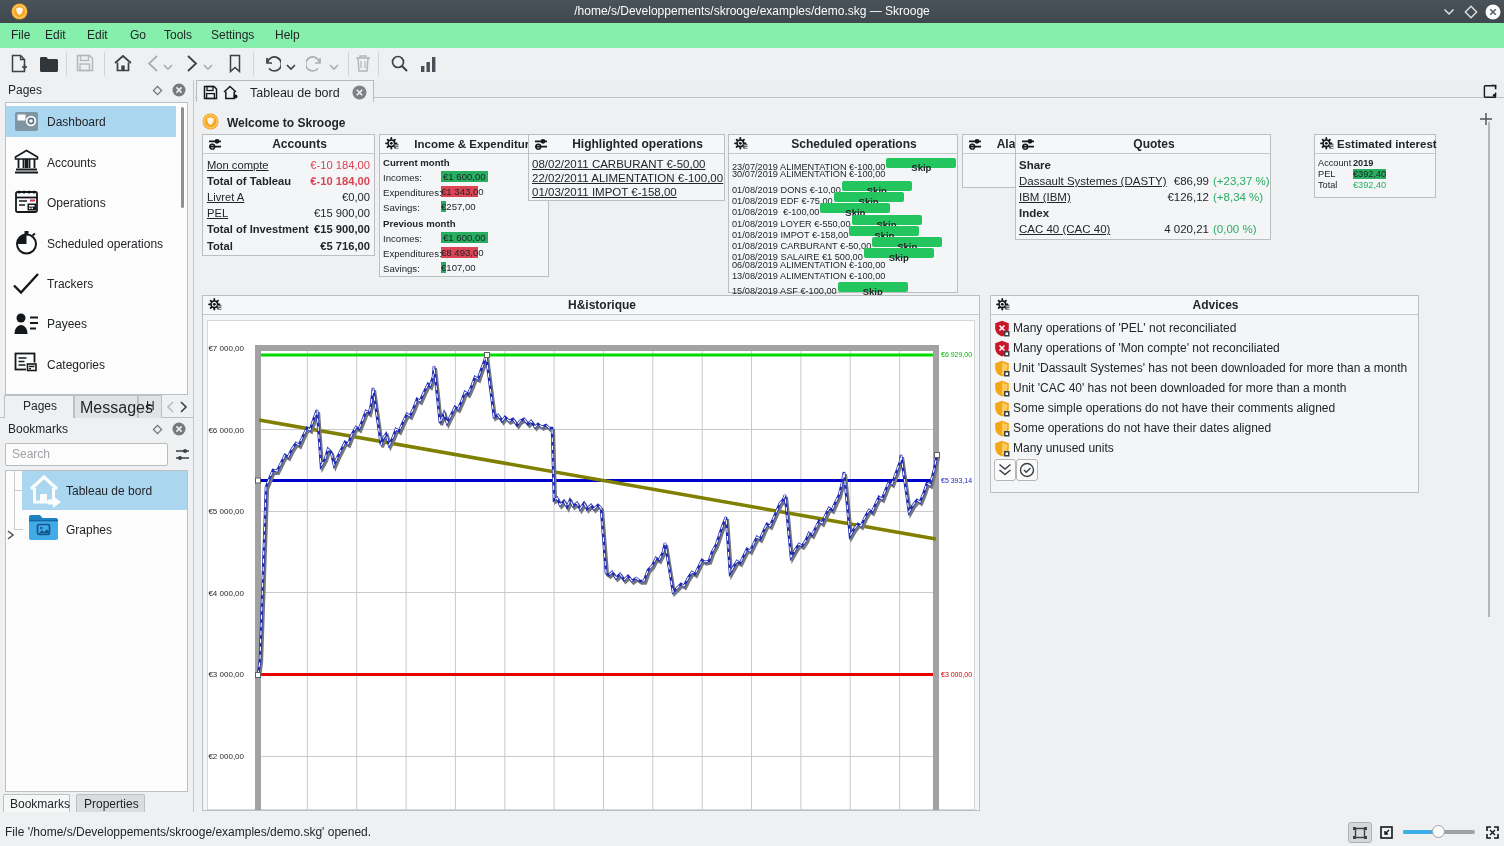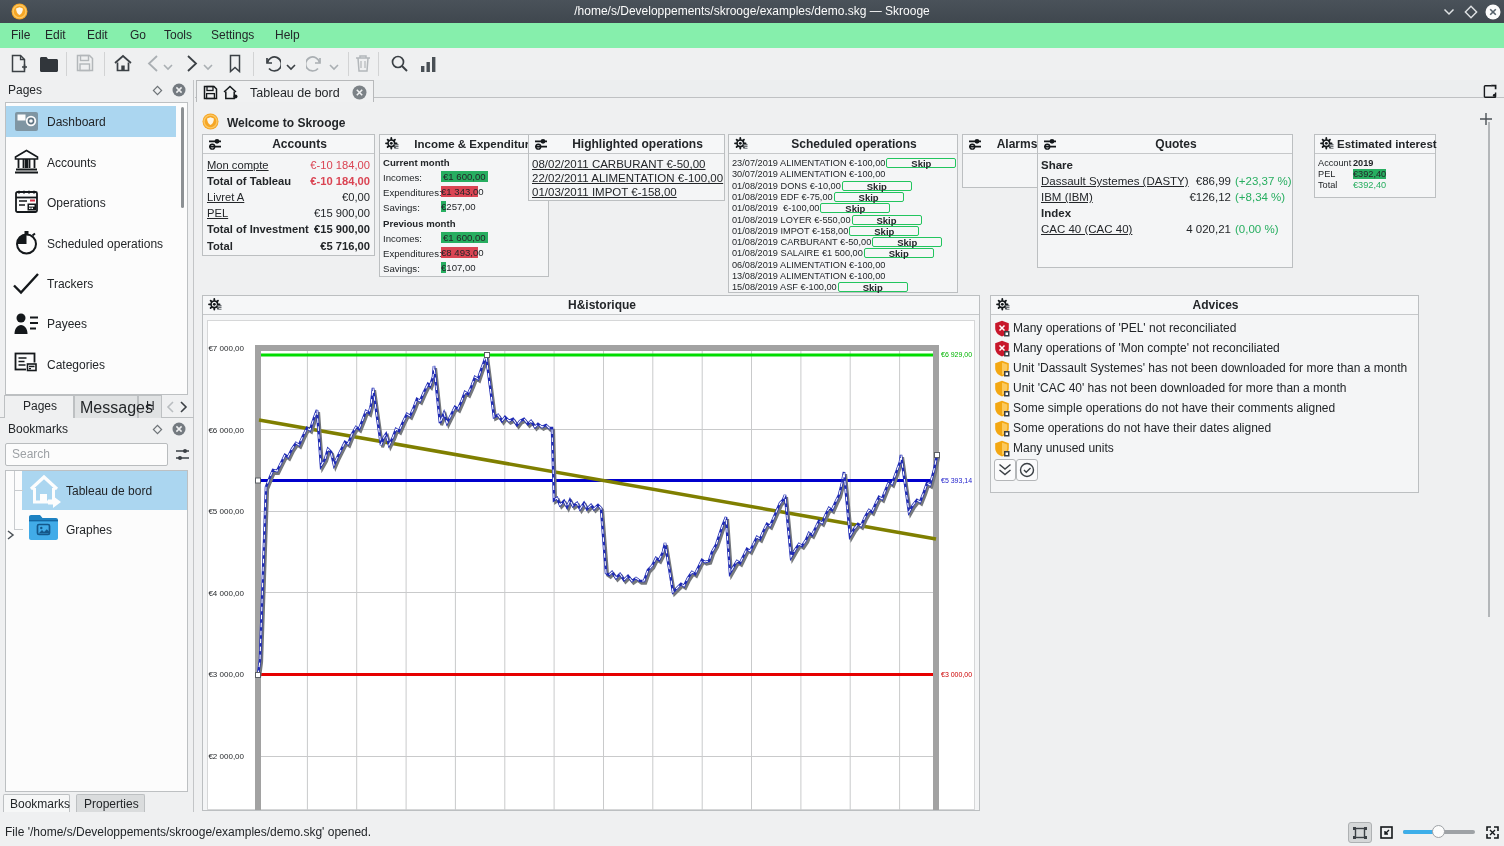--- a/index.html
+++ b/index.html
@@ -15,21 +15,21 @@
   #toolbar { left:0; top:48px; width:1504px; height:32px; background:#eff0f1; }
   .tsep { position:absolute; top:4px; width:1px; height:24px; background:#d2d3d4; }
   
   .wg { position:absolute; background:#f4f5f6; border:1px solid #bcbfc1; }
   .wg .hd { position:relative; height:19px; border-bottom:1px solid #c6c8ca; font-weight:bold; font-size:12px; text-align:center; line-height:19px; background:#f6f7f8; white-space:nowrap; padding-left:22px; }
   .hico { position:absolute; left:5px; top:2px; width:14px; height:14px; }
   .lnk { text-decoration:underline; }
   .red { color:#da4453; }
   .grn { color:#27ae60; }
   svg { display:block; }
-  .skipb2 { display:inline-block; width:70px; height:10px; border:1px solid #22c55e; border-radius:2px; background:#f6f6f7; font-size:9.5px; font-weight:bold; text-align:center; line-height:9px; margin-left:1px; vertical-align:-1px; }
+  .skipb2 { display:inline-block; width:70px; height:10px; border:5px solid #22c55e; border-radius:2px; background:#f6f6f7; font-size:9.5px; font-weight:bold; text-align:center; line-height:9px; margin-left:1px; vertical-align:-1px; }
   .shld { left:3px; width:16px; height:17px; }
   .sh { d: path("M8 .8 L14.8 3.2 V8 C14.8 12.2 12.2 14.8 8 16.5 C3.8 14.8 1.2 12.2 1.2 8 V3.2 Z"); }
   .sh2 { d: path("M8 2.5 L13.3 4.4 V8 C13.3 11.3 11.3 13.4 8 14.9 Z"); }
   .advb { width:22px; height:22px; border:1px solid #b4b6b8; border-radius:3px; background:#fbfbfc; display:flex; align-items:center; justify-content:center; }
 </style></head>
 <body>
 <div id="app">
 
 <div id="titlebar" class="abs">
   <div class="ttl">/home/s/Developpements/skrooge/examples/demo.skg — Skrooge</div>
@@ -405,21 +405,21 @@
 </div>
 
 <div class="wg" style="left:962px;top:134px;width:88px;height:54px">
   <div class="hd"><svg class="hico" viewBox="0 0 14 14">
           <path d="M1 4.3h12M1 9.7h12" stroke="#14181b" stroke-width="1.7"></path>
           <circle cx="9" cy="4.3" r="2.4" fill="#14181b"></circle>
           <circle cx="4.3" cy="9.7" r="2.4" fill="none" stroke="#14181b" stroke-width="1.4"></circle>
         </svg>Alarms</div>
 </div>
 
-<div class="wg" style="left:1037px;top:134px;width:256px;height:134px">
+<div class="wg" style="left:1015px;top:134px;width:256px;height:106px">
   <div class="hd"><svg class="hico" viewBox="0 0 14 14">
           <path d="M1 4.3h12M1 9.7h12" stroke="#14181b" stroke-width="1.7"></path>
           <circle cx="9" cy="4.3" r="2.4" fill="#14181b"></circle>
           <circle cx="4.3" cy="9.7" r="2.4" fill="none" stroke="#14181b" stroke-width="1.4"></circle>
         </svg>Quotes</div>
   <div style="position:relative;font-size:11.5px">
     <div class="abs" style="left:3px;top:5px;font-weight:bold">Share</div>
     <div class="abs lnk" style="left:3px;top:21px">Dassault Systemes (DASTY)</div>
         <div class="abs" style="right:61px;top:21px">€86,99</div>
         <div class="abs grn" style="left:197px;top:21px">(+23,37 %)</div>

